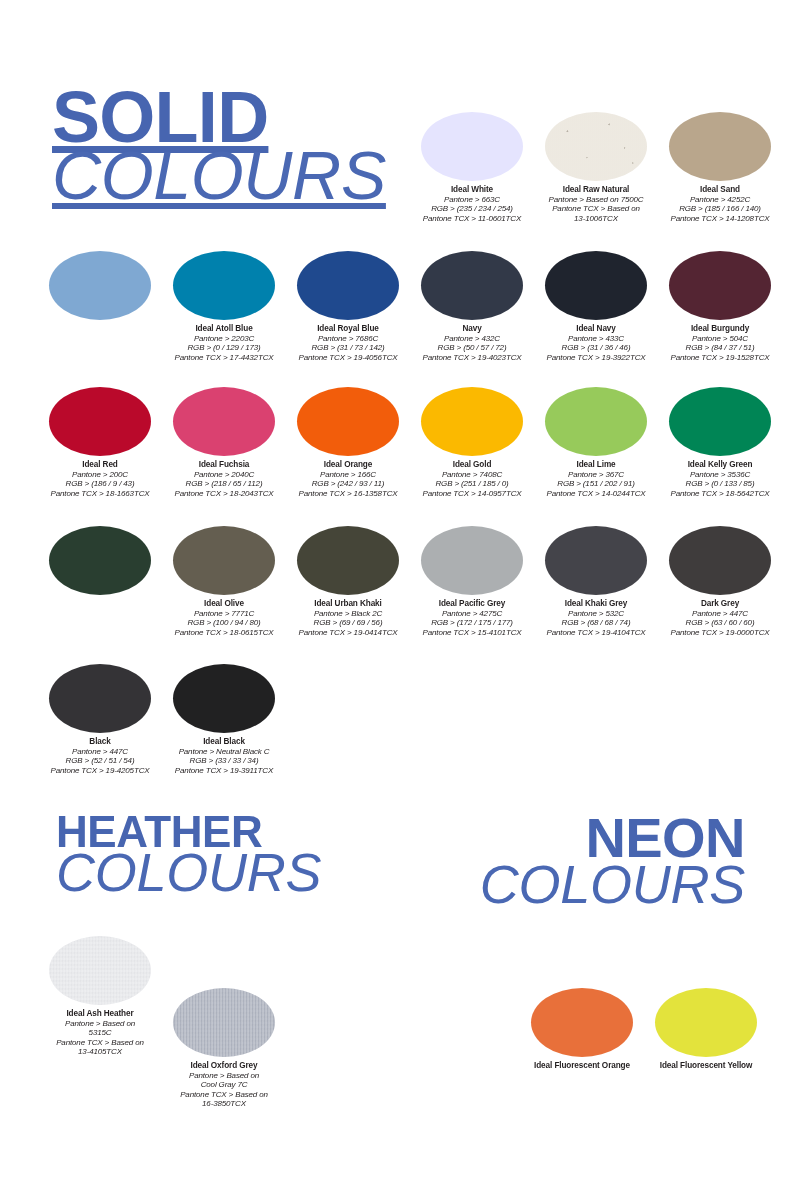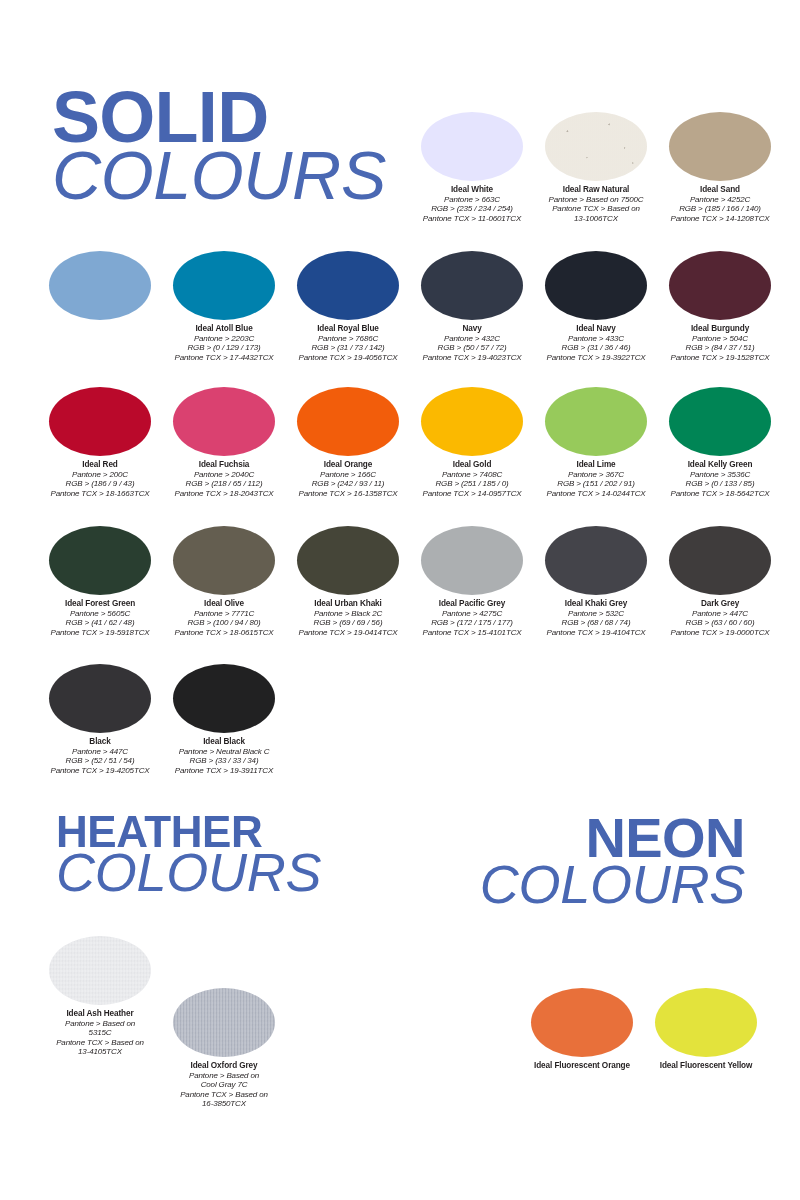--- a/index.html
+++ b/index.html
@@ -38,21 +38,21 @@
     letter-spacing: -0.01em;
   }
   .heading .line2 {
     display: block;
     font-weight: 400;
     font-style: italic;
     letter-spacing: -0.005em;
     color: #4a68b3;
   }
 
-  .heading-solid { left: 52px; top: 84px; }
+  .heading-solid { left: 52px; top: 84px; text-decoration: underline; }
   .heading-solid .line1 { font-size: 72px; }
   .heading-solid .line2 { font-size: 68px; margin-top: -6px; }
 
   .heading-heather { left: 56px; top: 812px; }
   .heading-heather .line1 { font-size: 44px; }
   .heading-heather .line2 { font-size: 54px; margin-top: -4px; }
 
   .heading-neon { left: 455px; top: 812px; }
   .heading-neon .line1 { font-size: 56px; text-align: right; width: 290px; }
   .heading-neon .line2 { font-size: 54px; margin-top: -4px; text-align: right; width: 290px; }
@@ -267,26 +267,20 @@
         <div class="swatch" style="background: rgb(0, 133, 85);"></div>
         <div class="caption">
           <span class="swname">Ideal Kelly Green</span>
           <span class="swline">Pantone &gt; 3536C</span>
           <span class="swline">RGB &gt; (0 / 133 / 85)</span>
           <span class="swline">Pantone TCX &gt; 18-5642TCX</span>
         </div>
       </div>
       <div class="cell" style="left: 38px; top: 526px;">
         <div class="swatch" style="background: rgb(41, 62, 48);"></div>
-        <div class="caption">
-          <span class="swname">Ideal Forest Green</span>
-          <span class="swline">Pantone &gt; 5605C</span>
-          <span class="swline">RGB &gt; (41 / 62 / 48)</span>
-          <span class="swline">Pantone TCX &gt; 19-5918TCX</span>
-        </div>
       </div>
       <div class="cell" style="left: 162px; top: 526px;">
         <div class="swatch" style="background: rgb(100, 94, 80);"></div>
         <div class="caption">
           <span class="swname">Ideal Olive</span>
           <span class="swline">Pantone &gt; 7771C</span>
           <span class="swline">RGB &gt; (100 / 94 / 80)</span>
           <span class="swline">Pantone TCX &gt; 18-0615TCX</span>
         </div>
       </div>

